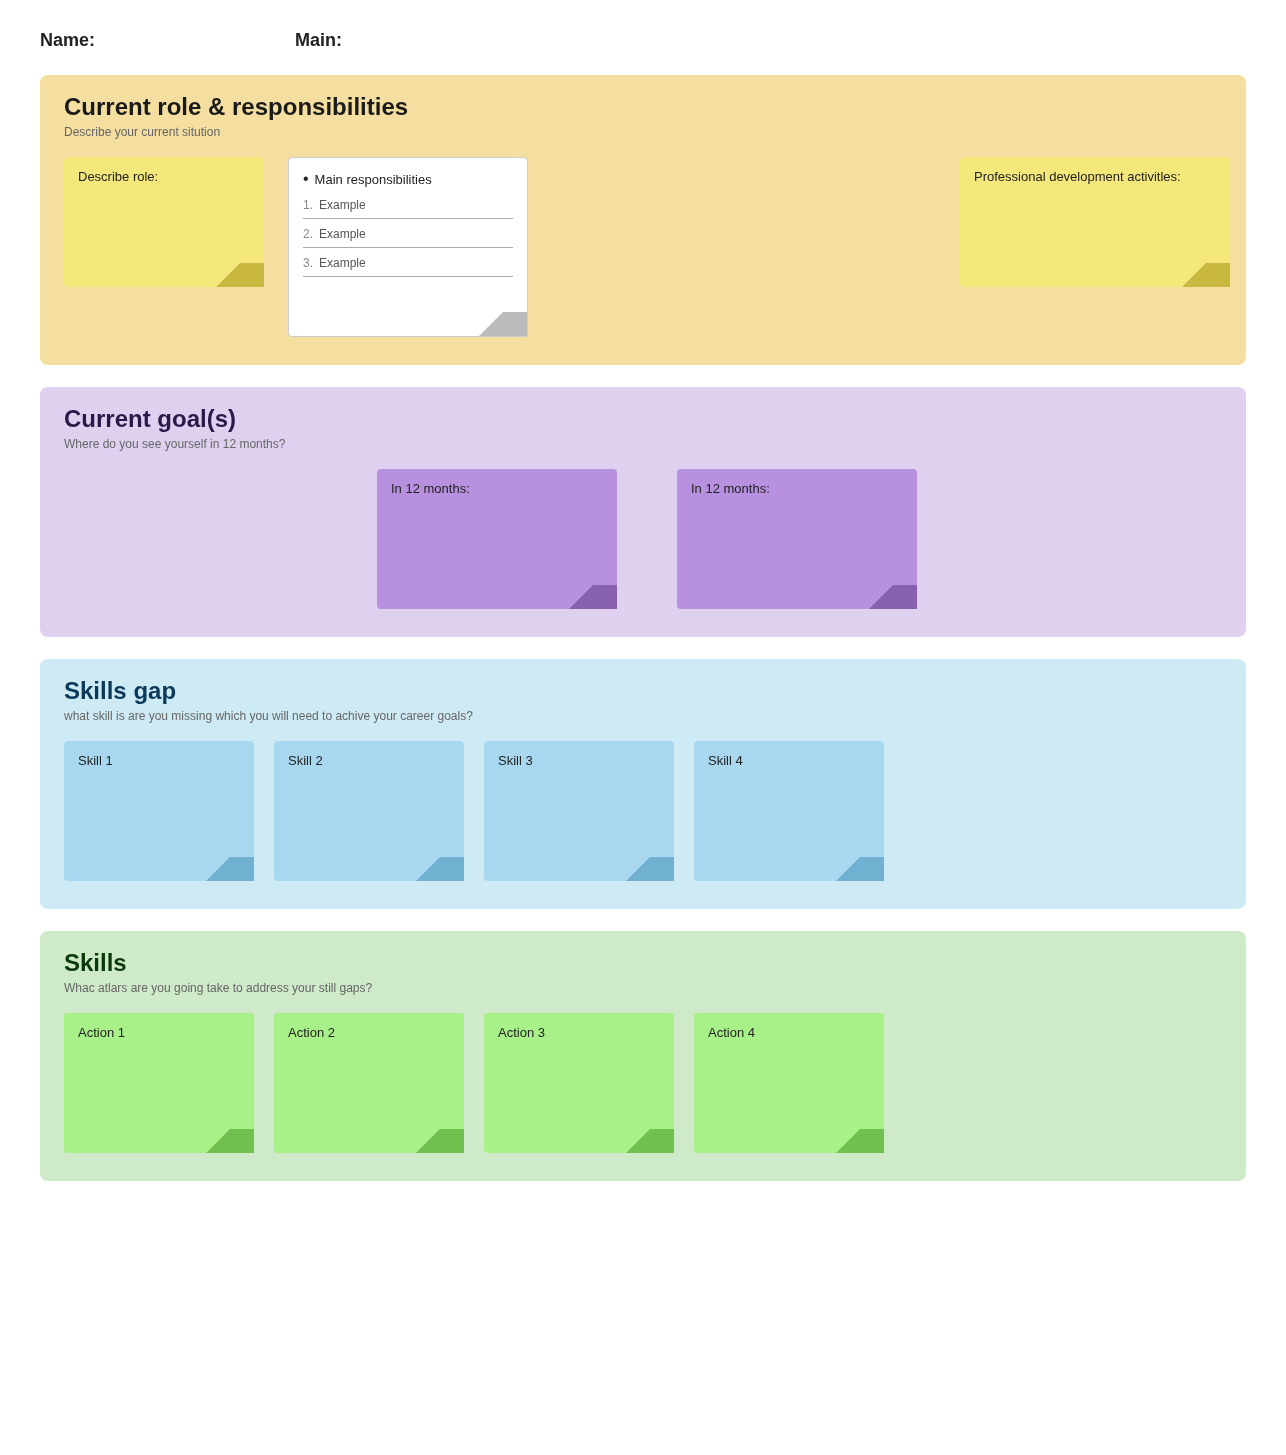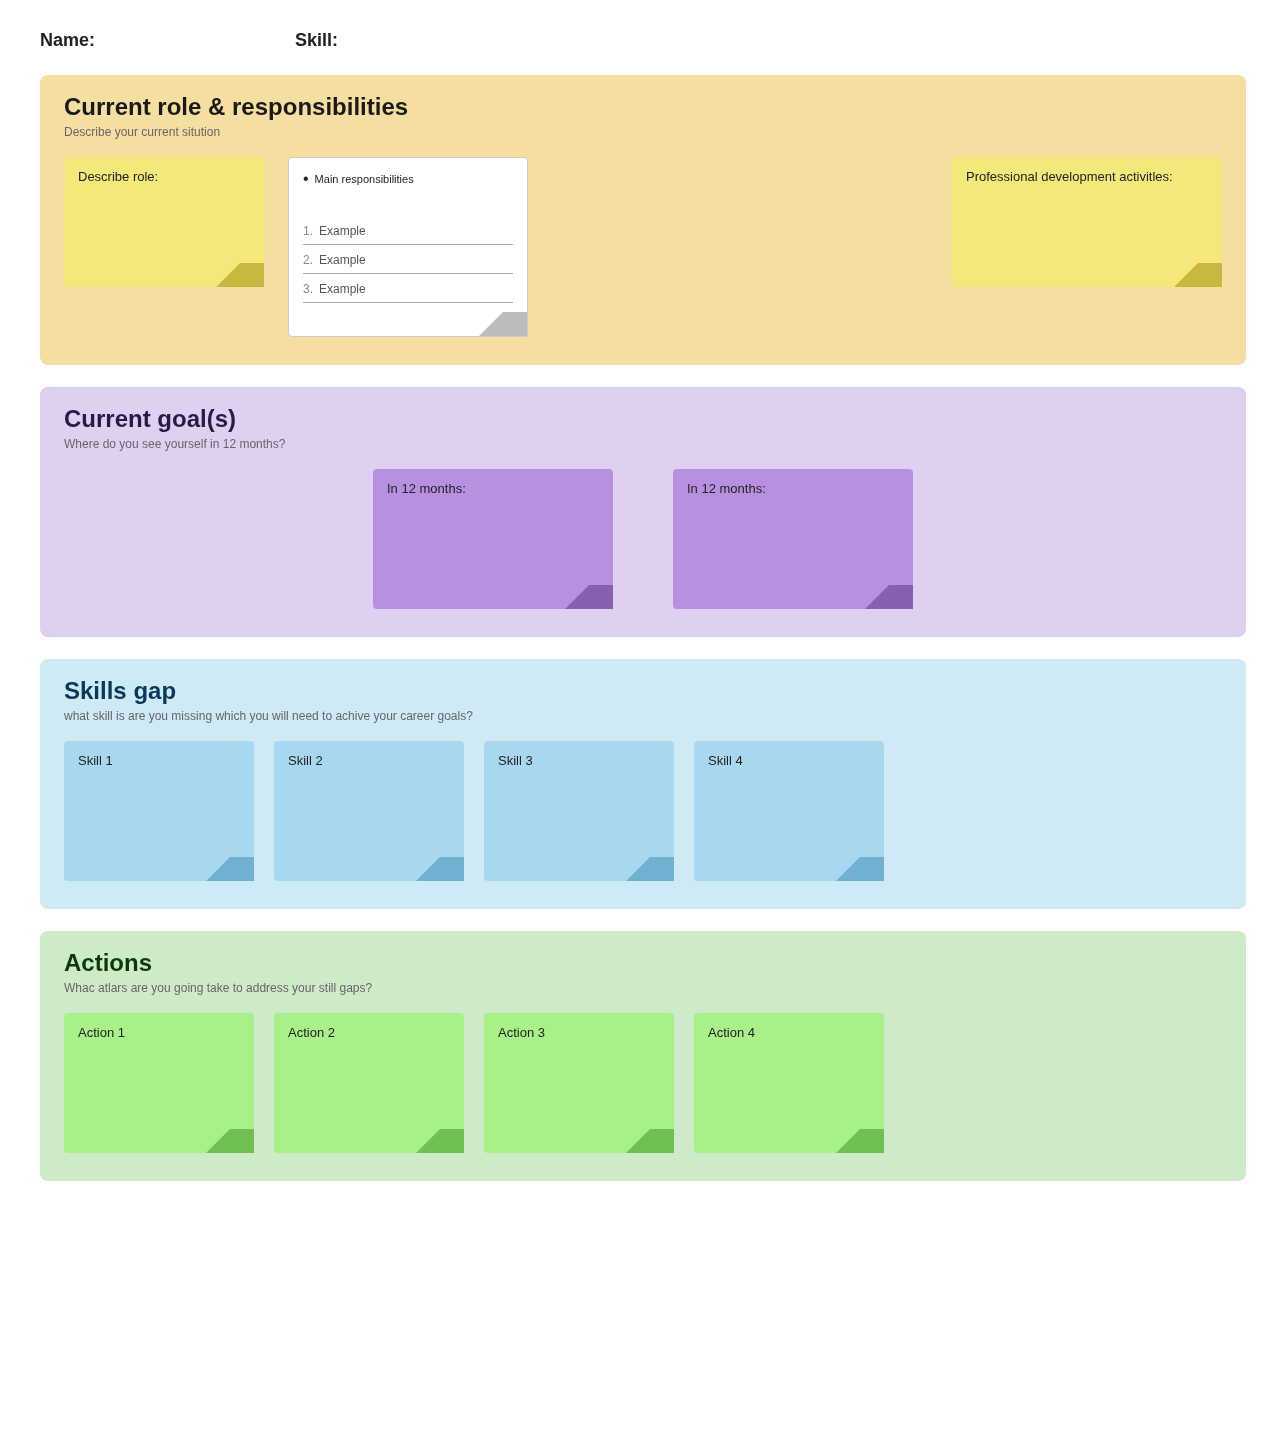--- a/index.html
+++ b/index.html
@@ -19,21 +19,21 @@
       margin-bottom: 24px;
     }
     .header-label {
       font-weight: bold;
       font-size: 18px;
     }
 
     
     .section {
       border-radius: 8px;
-      padding: 18px 24px 28px 24px;
+      padding: 18px 16px 28px 24px;
       margin-bottom: 22px;
     }
     .section-title {
       font-size: 24px;
       font-weight: bold;
       margin-bottom: 4px;
     }
     .section-subtitle {
       font-size: 12px;
       color: #666;
@@ -129,22 +129,22 @@
       width: 190px;
       min-height: 140px;
     }
     .note-green::after {
       border-width: 0 0 24px 24px;
       border-color: transparent transparent #70c050 transparent;
     }
 
     
     .resp-title {
-      font-size: 11px;
-      margin-bottom: 28px;
+      font-size: 13px;
+      margin-bottom: 2px;
       display: flex;
       align-items: center;
       gap: 6px;
     }
     .resp-title::before {
       content: '•';
       font-size: 16px;
     }
     .resp-list {
       list-style: none;
@@ -185,21 +185,21 @@
     .section-title-role { color: #1a1a1a; }
     .section-title-goals { color: #2a1a4a; }
     .section-title-skills { color: #0a3a5a; }
     .section-title-actions { color: #0a3a0a; }
   </style>
 </head>
 <body>
 
 <div class="header">
   <div class="header-label">Name:</div>
-  <div class="header-label">Skill:</div>
+  <div class="header-label">Main:</div>
 </div>
 
 <div class="section section-role">
   <div class="section-title section-title-role">Current role &amp; responsibilities</div>
   <div class="section-subtitle">Describe your current sitution</div>
 
   <div class="cards-row">
 
     <div class="sticky-note note-yellow">
       <span>Describe role:</span>
@@ -250,21 +250,21 @@
     <div class="sticky-note note-blue">
       <span>Skill 3</span>
     </div>
     <div class="sticky-note note-blue">
       <span>Skill 4</span>
     </div>
   </div>
 </div>
 
 <div class="section section-actions">
-  <div class="section-title section-title-actions">Actions</div>
+  <div class="section-title section-title-actions">Skills</div>
   <div class="section-subtitle">Whac atlars are you going take to address your still gaps?</div>
 
   <div class="actions-row">
     <div class="sticky-note note-green">
       <span>Action 1</span>
     </div>
     <div class="sticky-note note-green">
       <span>Action 2</span>
     </div>
     <div class="sticky-note note-green">

